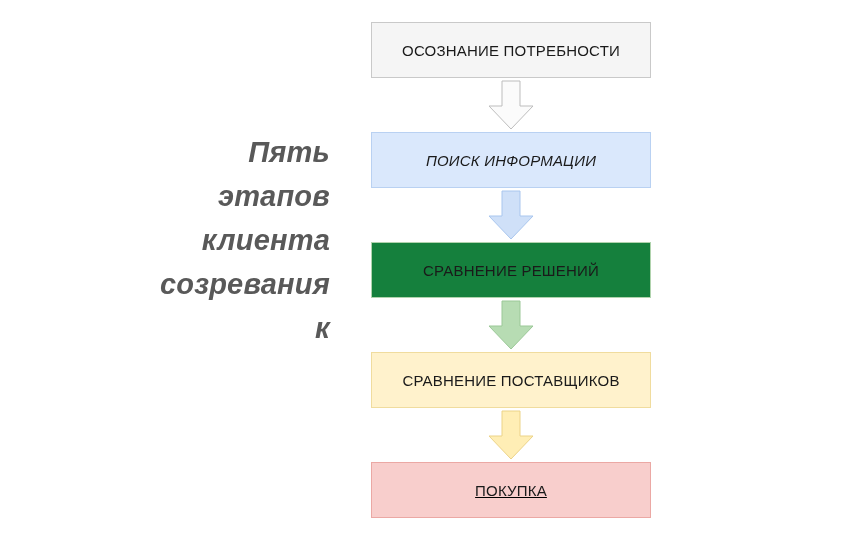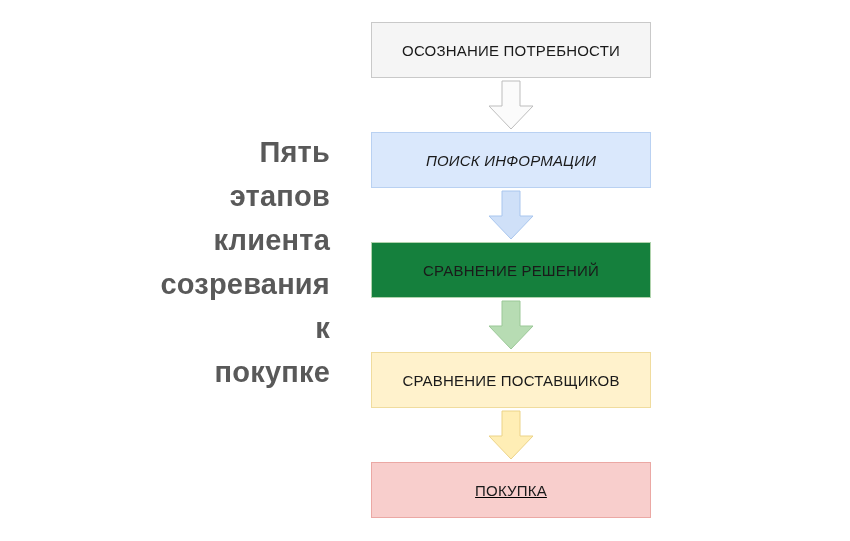--- a/index.html
+++ b/index.html
@@ -61,27 +61,26 @@
   }
   .arrow-shape {
     stroke-width: 1;
   }
 </style>
 </head>
 <body>
 
 <div class="canvas">
 
-  <div class="title" style="color: rgb(89, 89, 89);">
+  <div class="title" style="color: rgb(89, 89, 89); font-style: italic;">
     <div class="title-line">Пять</div>
     <div class="title-line">этапов</div>
     <div class="title-line">клиента</div>
     <div class="title-line">созревания</div>
     <div class="title-line">к</div>
-    <div class="title-line">покупке</div>
   </div>
 
   <div class="flow">
 
     <div class="box" style="background: rgb(245, 245, 245); border-color: rgb(201, 201, 201);">
       <span class="box-label">ОСОЗНАНИЕ ПОТРЕБНОСТИ</span>
     </div>
     <div class="arrow-wrap">
       <svg width="46" height="50" viewBox="0 0 46 50">
         <polygon class="arrow-shape" points="14,1 32,1 32,26 45,26 23,49 1,26 14,26" fill="#fbfbfb" stroke="#bdbdbd"></polygon>

